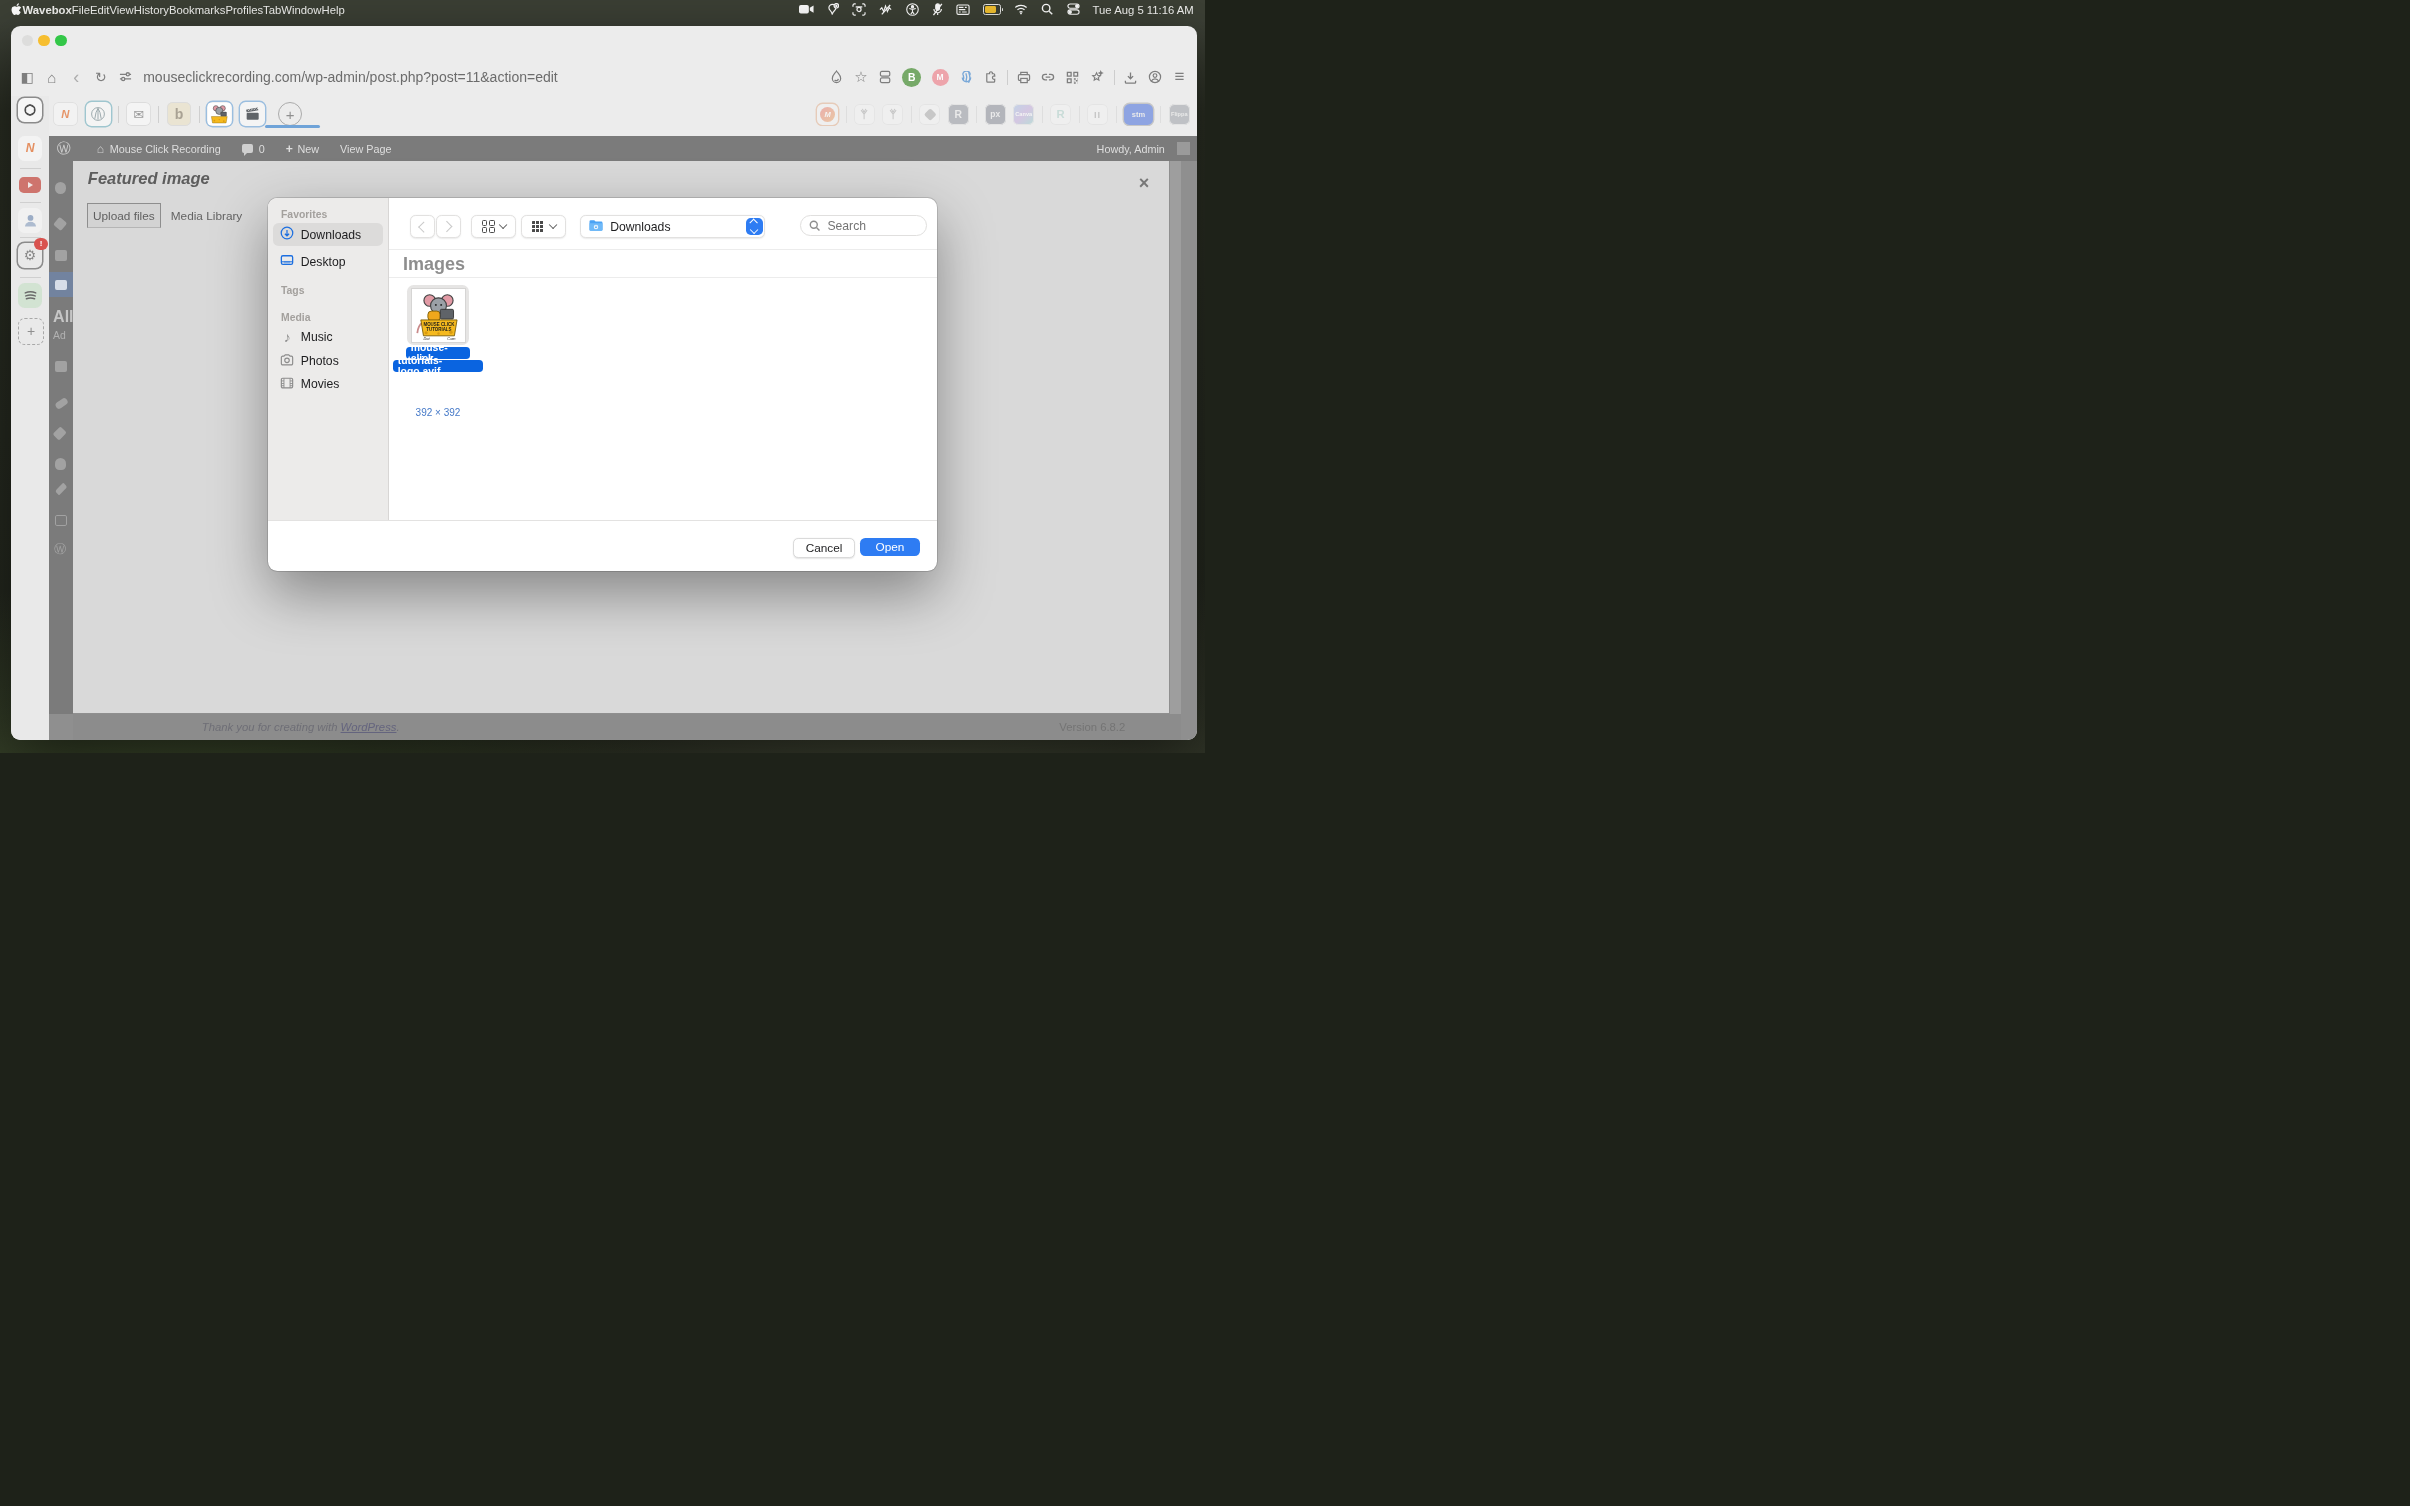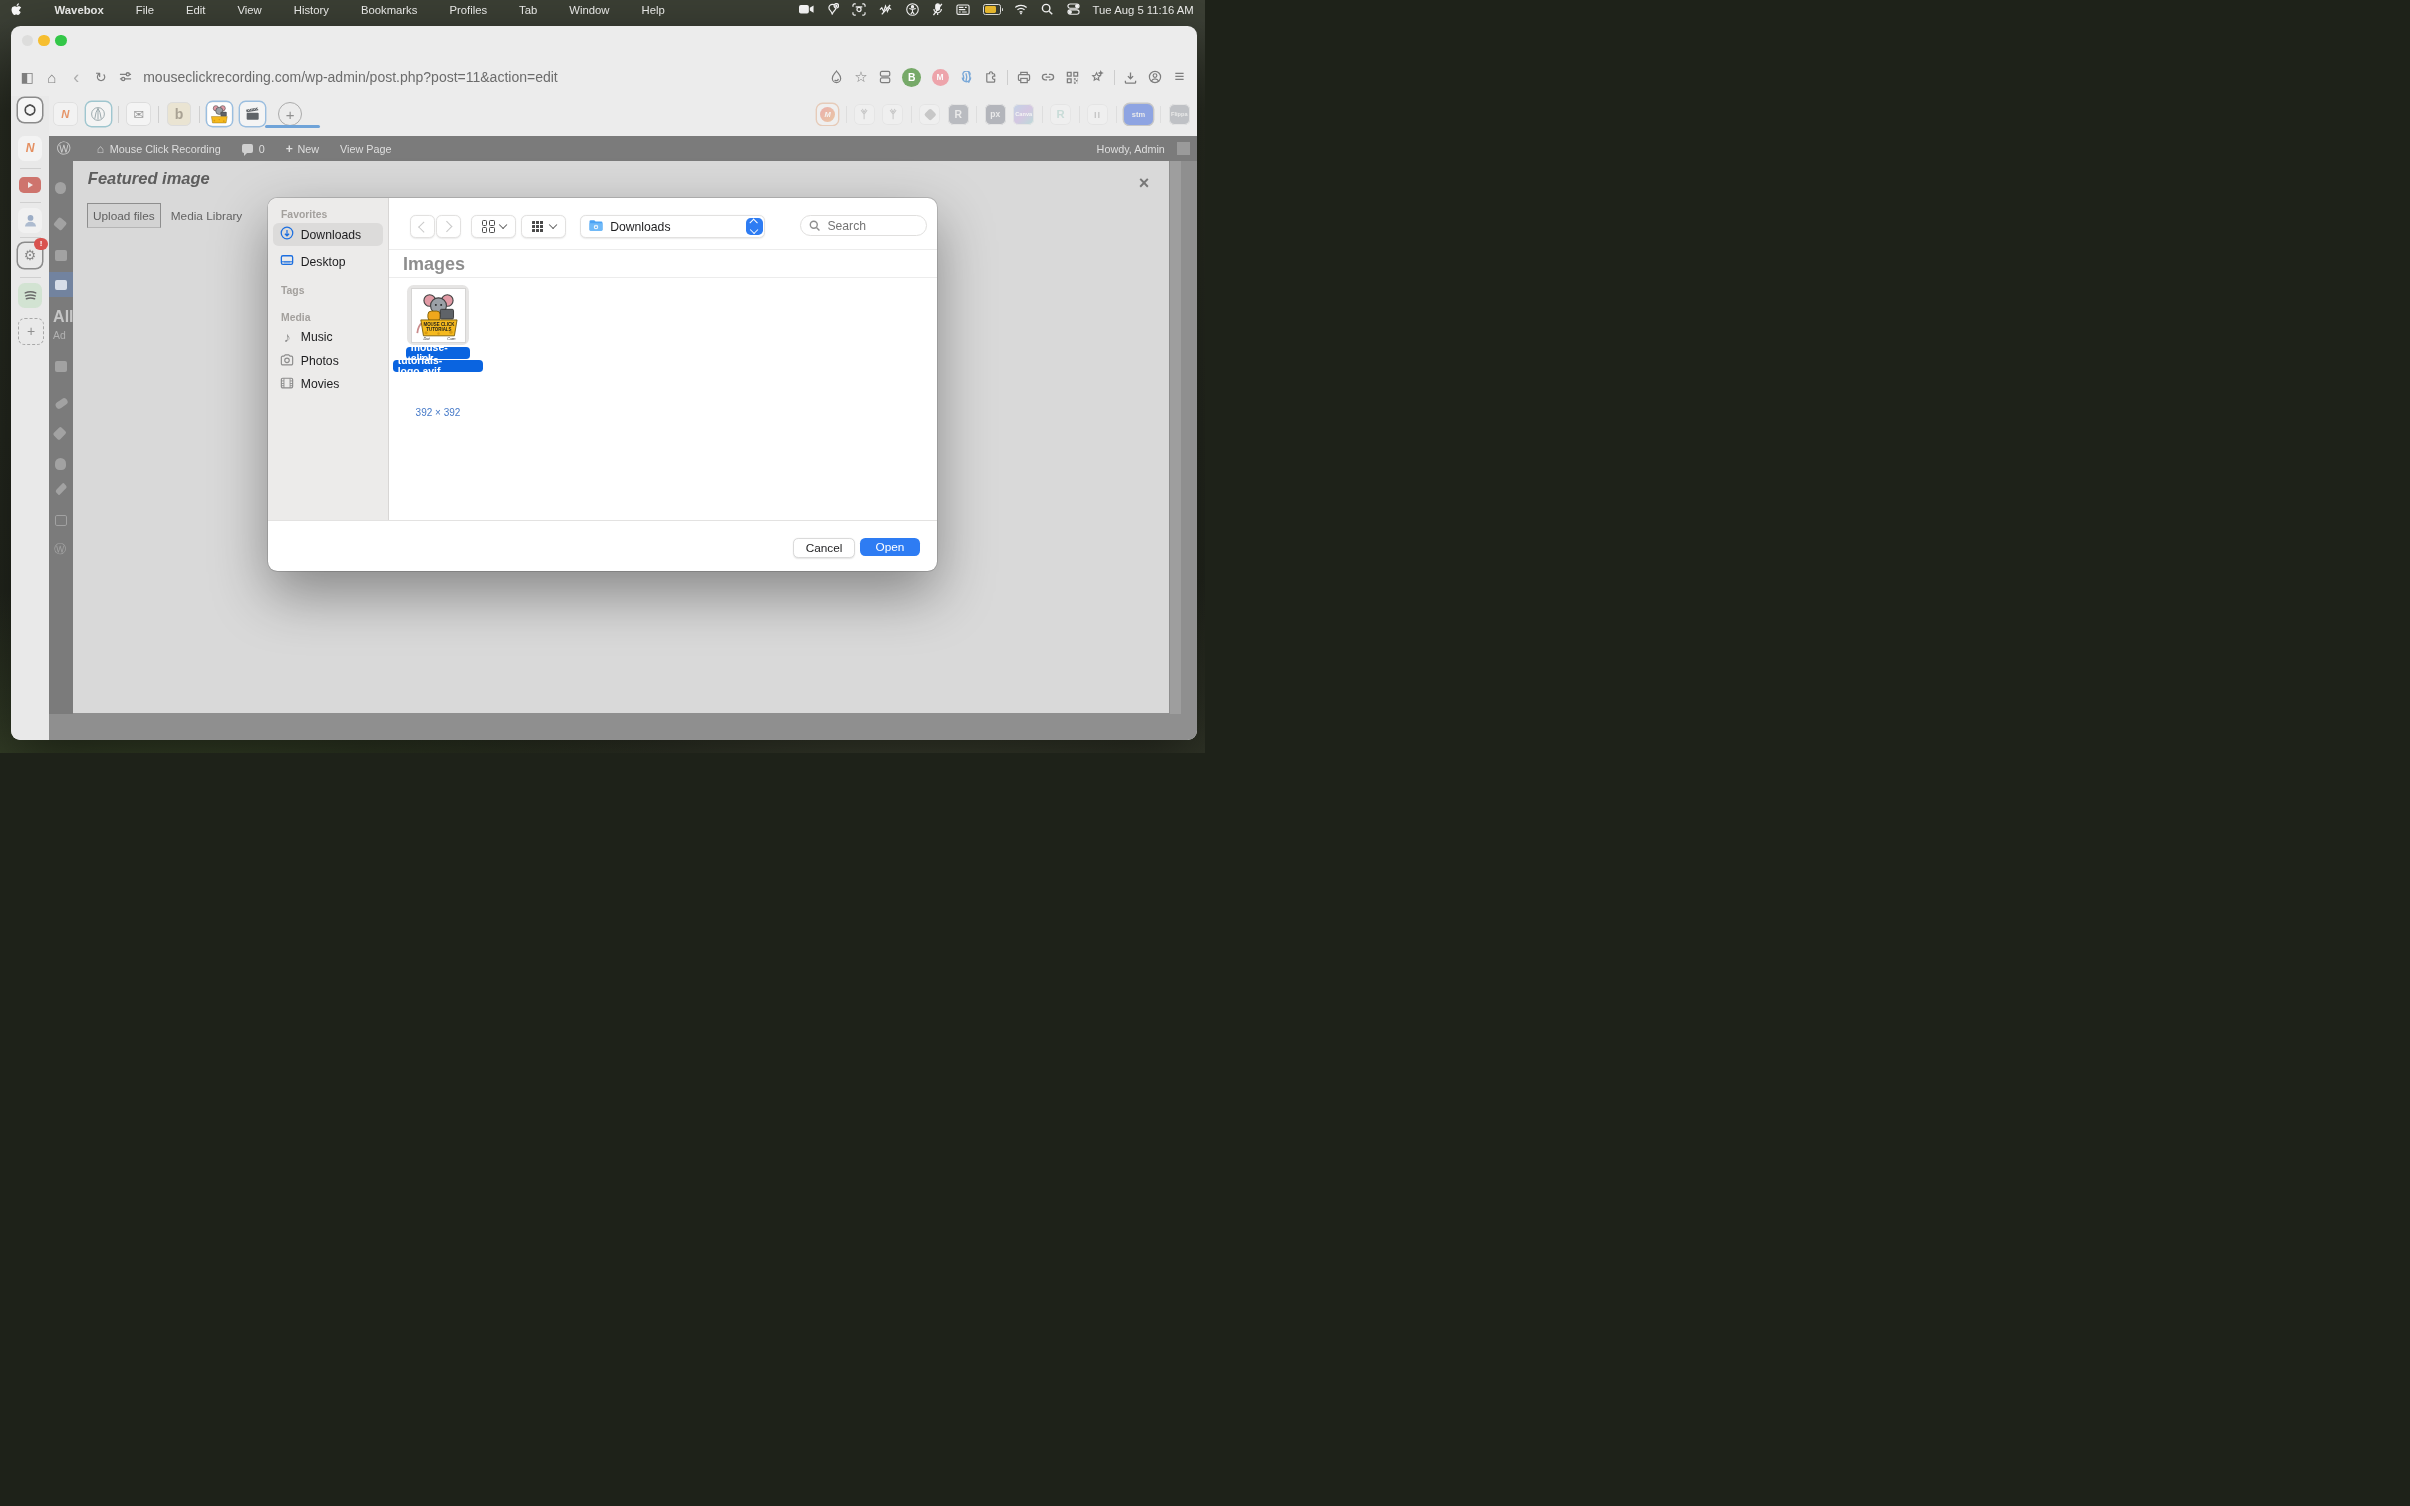--- a/index.html
+++ b/index.html
@@ -5,21 +5,21 @@
   html,body{margin:0;padding:0;background:#1e2219;}
   .stage{position:relative;width:1205px;height:753px;overflow:hidden;
     font-family:"Liberation Sans","DejaVu Sans",sans-serif;
     background:
       radial-gradient(847px 395px at 15% 108%, #42512f 0%, rgba(0,0,0,0) 60%),
       radial-gradient(1036px 565px at 75% 112%, #4a4f3b 0%, rgba(0,0,0,0) 55%),
       linear-gradient(#3c4036 0,#3c4036 21px,#2a2e23 113px,#22261d 100%);}
   
   .menubar{position:absolute;left:0;top:0;right:0;height:19px;background:rgba(60,64,54,.97);
     display:flex;align-items:center;color:#f4f4f2;font-size:11.3px;padding:0 11.3px;box-sizing:border-box;}
-  .mleft{display:flex;align-items:center;gap:32px;}
+  .mleft{display:flex;align-items:center;gap:0;}
   .mright{margin-left:auto;display:flex;align-items:center;gap:13px;}
   .mitem{white-space:nowrap;}
   .mic{display:inline-flex;align-items:center;justify-content:center;height:15px;}
   
   .window{position:absolute;left:11.3px;top:26px;width:1186px;height:714px;background:#ececec;
     border-radius:9.4px;box-shadow:0 22.6px 66px rgba(0,0,0,.55);overflow:hidden;}
   .dot{position:absolute;top:8.5px;width:11.3px;height:11.3px;border-radius:50%;}
   .navrow{position:absolute;left:0;top:38px;right:0;height:26px;display:flex;align-items:center;}
   .nic{display:inline-flex;align-items:center;justify-content:center;width:24.5px;height:21px;color:#7e7e7e;font-size:14px;}
   .vdiv{width:0.9px;height:15px;background:#cdcdcd;margin:0 3.8px;}
@@ -430,20 +430,24 @@
       <div class="modal">
         <span style="position:absolute;left:15px;top:7.5px;font-size:16.5px;font-weight:bold;color:#5d5d5d;font-style:italic;">Featured image</span>
         <span style="position:absolute;left:1066px;top:11.3px;font-size:18px;font-weight:bold;color:#787878;">×</span>
         <span style="position:absolute;left:14px;top:42px;width:74px;height:24.5px;border:0.9px solid #8e8e8e;border-bottom-color:#b5b5b5;background:#d3d3d3;display:flex;align-items:center;justify-content:center;font-size:11.8px;color:#5f5f5f;box-sizing:border-box;">Upload files</span>
         <span style="position:absolute;left:98px;top:42px;height:24.5px;display:flex;align-items:center;font-size:11.8px;color:#636363;">Media Library</span>
 
       </div>
 
       <span style="position:absolute;right:16px;top:25.4px;bottom:26px;width:11.3px;background:#9e9e9e;"></span>
 
+      <div class="mfooter">
+        <span style="position:absolute;left:129px;top:6.6px;font-style:italic;"><span>Thank you for creating with </span><span style="text-decoration:underline;color:#64647e;">WordPress</span><span>.</span></span>
+        <span style="position:absolute;right:56px;top:6.6px;color:#747474;">Version 6.8.2</span>
+      </div>
     </div>
   </div>
 
   <div class="dialog">
 
     <div class="dsidebar">
       <span class="dlabel" style="top:11.3px;">Favorites</span>
       <div class="drow" style="top:25.4px;background:#dcdbda;">
         <span><svg width="14" height="14" viewBox="0 0 16 16" fill="none" stroke="#1c6fe0" stroke-width="1.4">
               <circle cx="8" cy="8" r="6.6"></circle>

